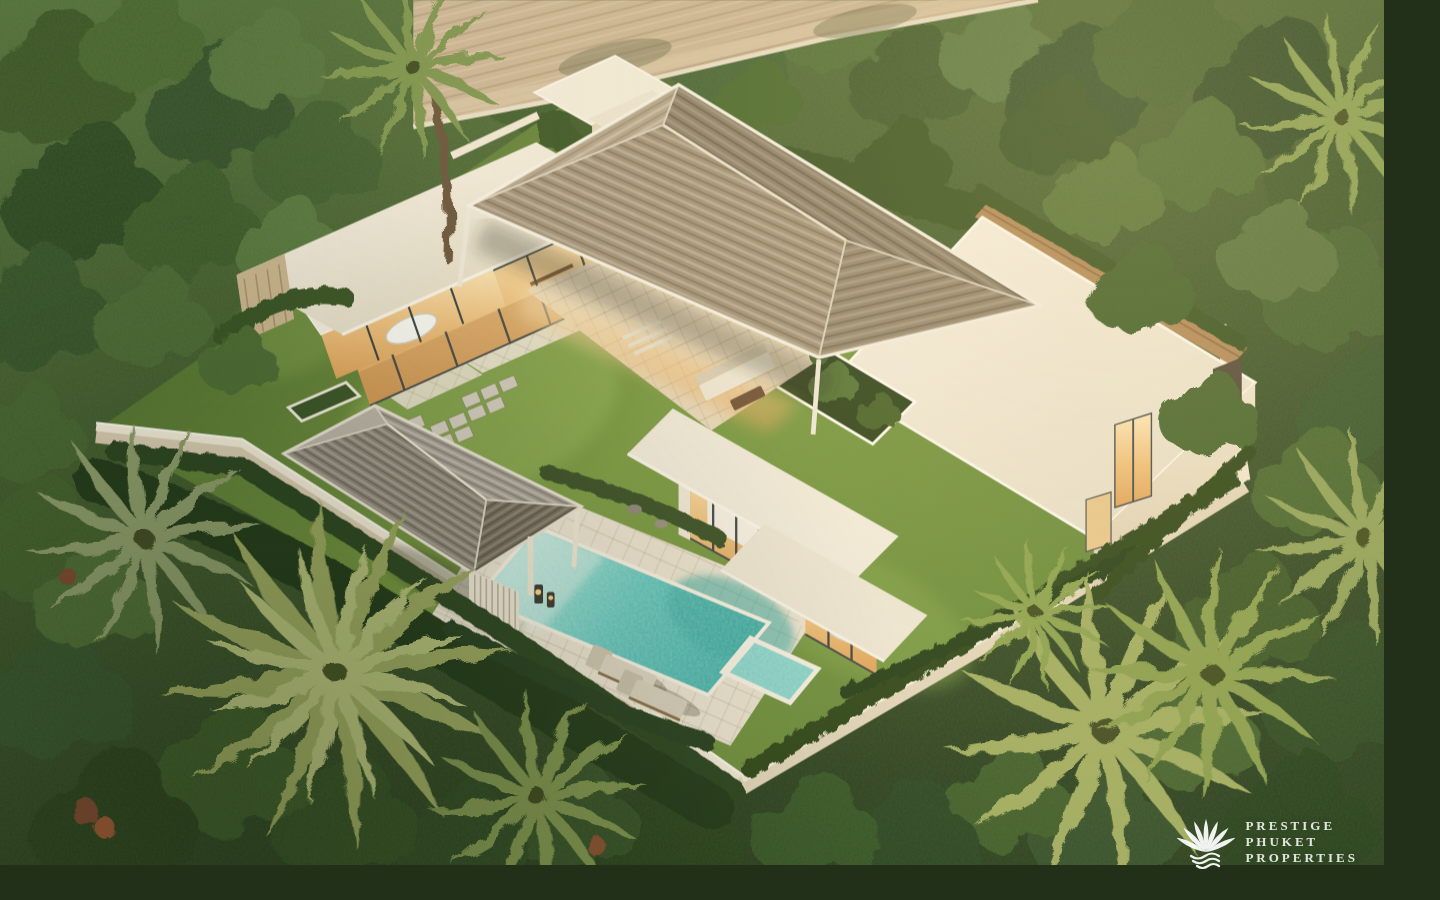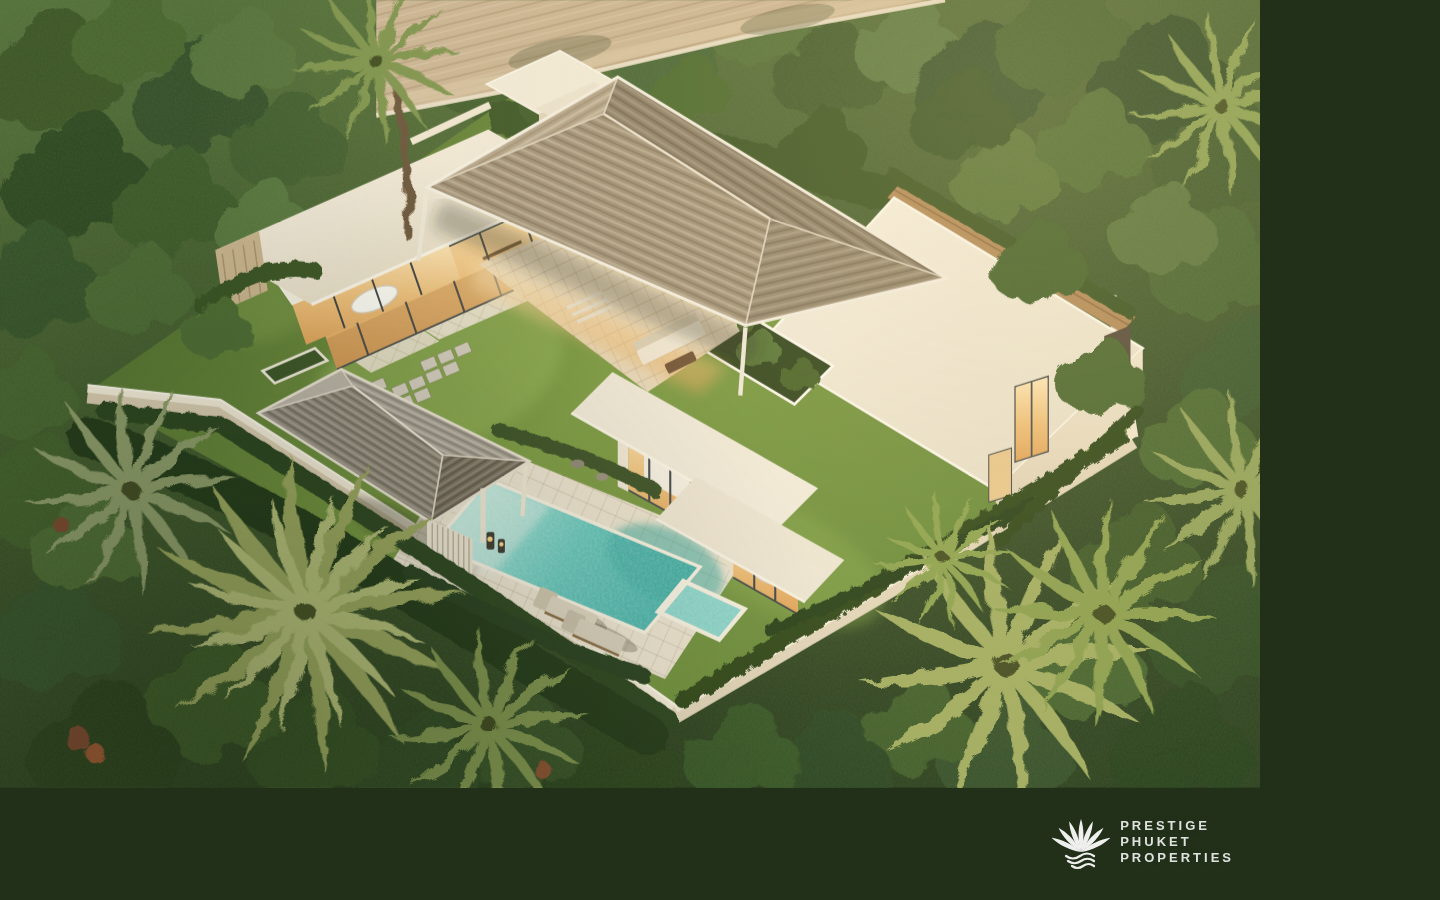--- a/index.html
+++ b/index.html
@@ -1,16 +1,16 @@
 <!DOCTYPE html>
 <html style="--foliage_dark: #2e4323; --foliage_mid: #49632f; --foliage_light: #7e9850; --palm_yellow: #a3ae64; --lawn: #7b9a46; --pool_water: #56c2ba; --pool_deep: #2aa39c; --deck: #ece4d2; --wall_white: #f1eadb; --roof_shingle: #a3947c; --roof_shadow: #8e816c; --sala_slat: #908a7d; --warm_glow: #f3cf96; --road: #c9b494; --wood_deck: #b28b5b; --watermark_white: #ffffff;"><head>
 <meta charset="utf-8">
 <style>
   html,body{margin:0;padding:0;background:#22301a;}
-  .scene{position:relative;width:1260px;height:900px;overflow:hidden;font-family:Liberation Sans, sans-serif;}
+  .scene{position:relative;width:1384px;height:900px;overflow:hidden;font-family:Liberation Serif, serif;}
   .scene svg.main{position:absolute;inset:0;display:block;}
   .watermark{position:absolute;right:26px;bottom:30px;display:flex;align-items:center;gap:10px;
     color:rgba(255,255,255,.92);opacity:.93;}
   .wm-icon{width:58px;height:58px;flex:0 0 auto;}
   .wm-text{display:flex;flex-direction:column;gap:3px;font-size:13px;font-weight:600;
     letter-spacing:3px;line-height:1;text-transform:uppercase;
     text-shadow:0 0 6px rgba(40,60,30,.35);}
 </style>
 </head>
 <body>

